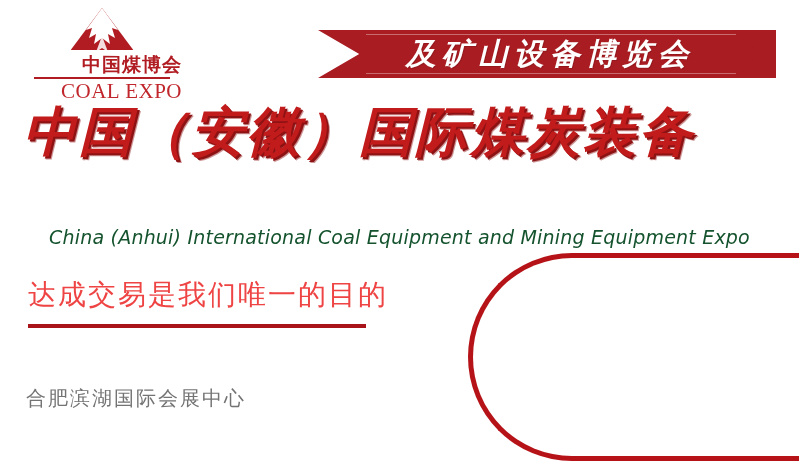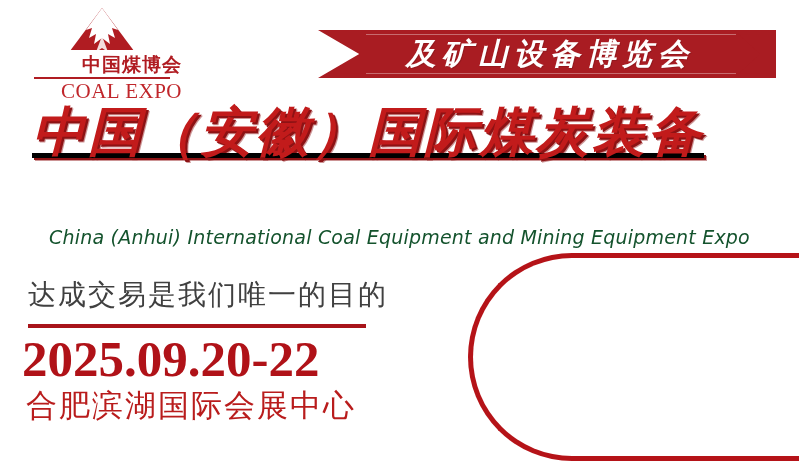--- a/index.html
+++ b/index.html
@@ -109,24 +109,23 @@
     font-style: italic;
     letter-spacing: 6px;
     text-indent: 6px;
     font-family: "DejaVu Sans", "Liberation Sans", sans-serif;
     text-shadow: 1px 1px 0 rgba(0,0,0,0.12);
   }
 
   
   .title-block {
     position: absolute;
-    left: 20px;
+    left: 11px;
     top: 104px;
     width: 760px;
-    text-decoration: underline;
   }
   .title-line {
     color: #C21B1B;
     font-size: 53px;
     font-weight: 700;
     font-style: italic;
     line-height: 55px;
     letter-spacing: 3px;
     font-family: "DejaVu Sans", "Liberation Sans", sans-serif;
     text-shadow: 2px 2px 0 #8D1214, 3px 3px 0 rgba(141,18,20,0.45);
@@ -149,21 +148,21 @@
     letter-spacing: 0.2px;
     font-family: "DejaVu Sans", "Liberation Sans", sans-serif;
     white-space: nowrap;
   }
 
   
   .tagline {
     position: absolute;
     left: 28px;
     top: 276px;
-    color: #404040;
+    color: #ef4444;
     font-size: 28px;
     font-weight: 500;
     letter-spacing: 2px;
     font-family: "DejaVu Sans", "Liberation Sans", sans-serif;
     white-space: nowrap;
   }
   .divider {
     position: absolute;
     left: 28px;
     top: 324px;
@@ -179,22 +178,22 @@
     font-size: 51px;
     font-weight: 700;
     letter-spacing: 0px;
     font-family: "Liberation Serif", "DejaVu Serif", serif;
     white-space: nowrap;
   }
   .venue {
     position: absolute;
     left: 26px;
     top: 385px;
-    color: #b91c1c;
-    font-size: 31px;
+    color: #737373;
+    font-size: 20px;
     font-weight: 500;
     letter-spacing: 2px;
     font-family: "DejaVu Sans", "Liberation Sans", sans-serif;
     white-space: nowrap;
   }
 
   
   .photo-wrap {
     position: absolute;
     left: 468px;
@@ -364,21 +363,20 @@
   </div>
 
   <div class="title-block">
     <div class="title-line l1">中国（安徽）国际煤炭装备</div>
   </div>
 
   <div class="subtitle-en">China (Anhui) International Coal Equipment and Mining Equipment Expo</div>
 
   <div class="tagline">达成交易是我们唯一的目的</div>
   <div class="divider"></div>
-  <div class="dates">2025.09.20-22</div>
   <div class="venue">合肥滨湖国际会展中心</div>
 
   <div class="photo-wrap">
     <div class="photo-clip">
       <div class="photo-scene">
         <div class="scene-screen"></div>
         <div class="crowd">
           <div class="row row-a"></div>
           <div class="row row-b"></div>
           <div class="row row-c"></div>

